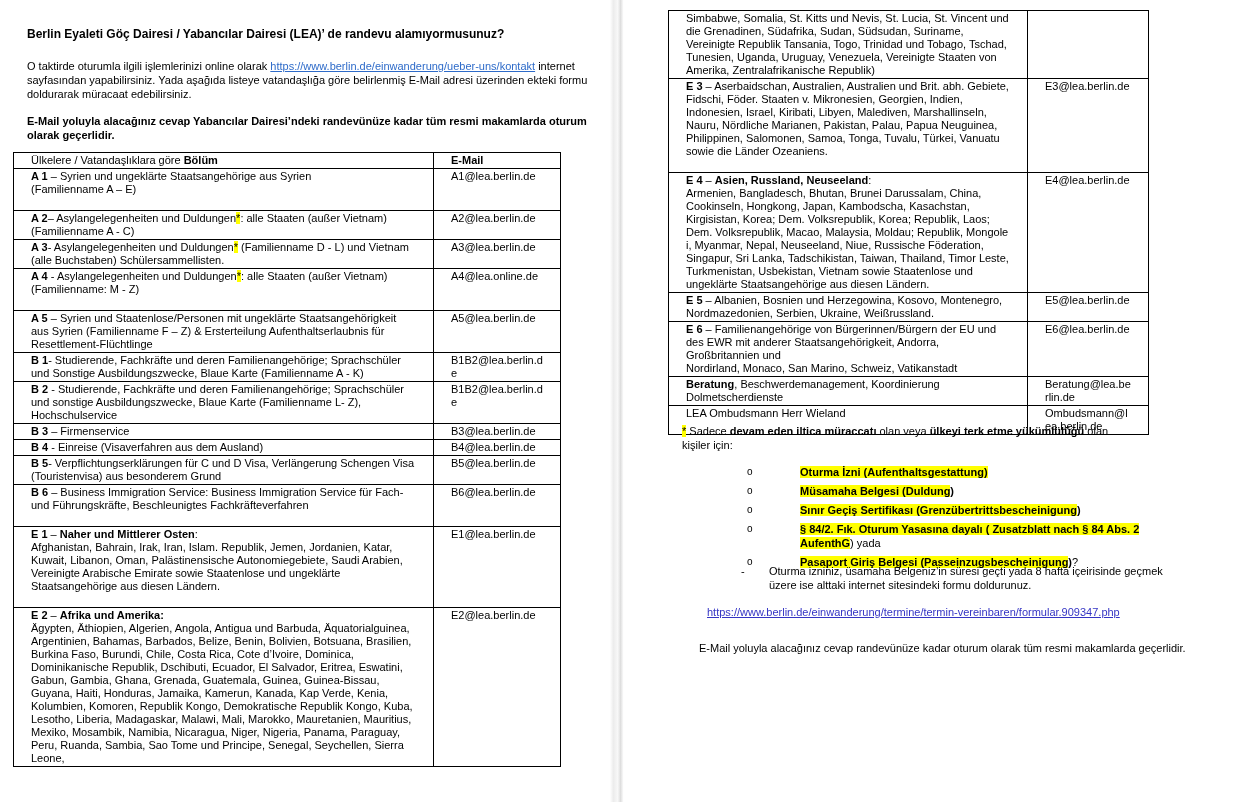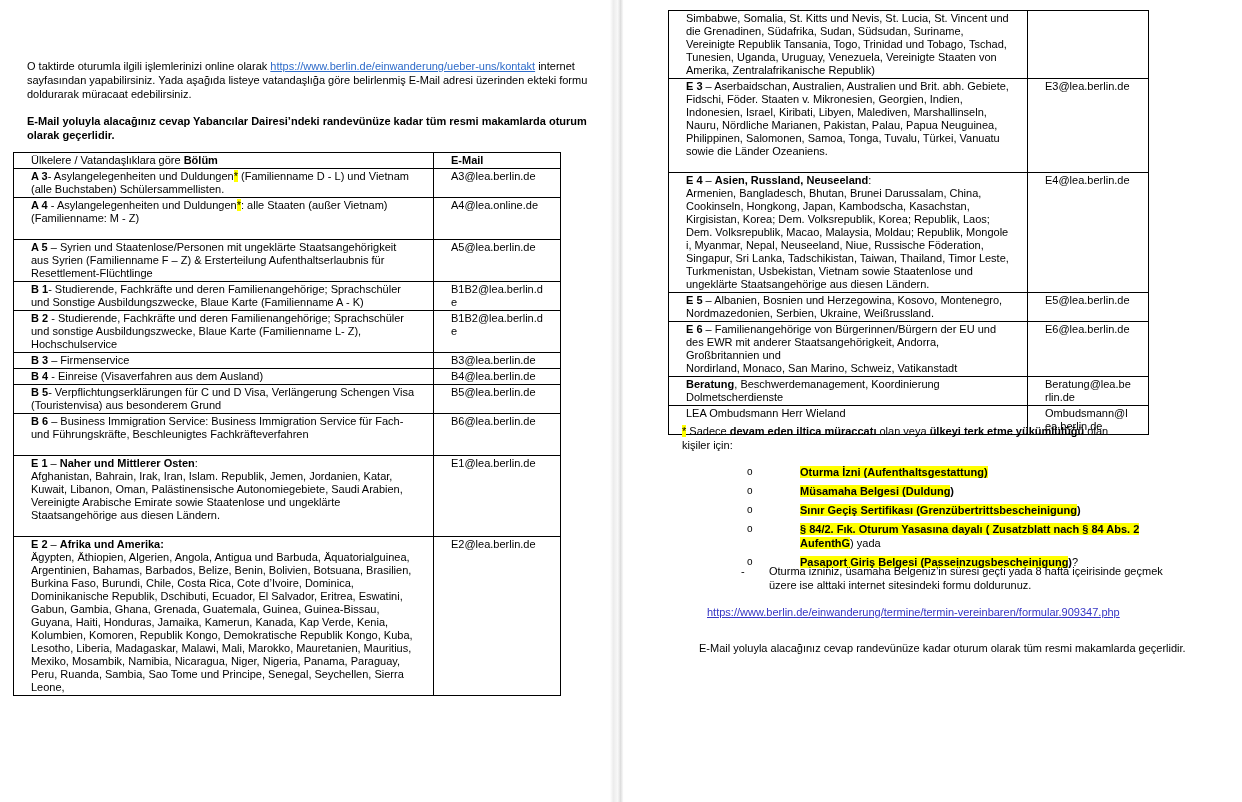--- a/index.html
+++ b/index.html
@@ -37,34 +37,43 @@
   .dashitem{position:absolute;left:114px;top:564px;width:510px;display:flex;line-height:14px;}
   .dashmark{width:14px;flex:0 0 14px;}
   .dashtext{margin-left:14px;}
   a.formlink{position:absolute;left:64px;top:606px;color:#3434c4;margin-left:16px;}
   .closing{position:absolute;left:64px;top:633px;width:515px;margin:8px;line-height:14px;}
 </style>
 </head>
 <body>
 
 <div class="page left">
+  <div class="title">Berlin Eyaleti Göç Dairesi / Yabancılar Dairesi (LEA)’ de randevu alamıyormusunuz?</div>
   <p class="intro"><span>O taktirde oturumla ilgili işlemlerinizi online olarak </span><a href="#" class="doclink">https://www.berlin.de/einwanderung/ueber-uns/kontakt</a><span> internet sayfasından yapabilirsiniz. Yada aşağıda listeye vatandaşlığa göre belirlenmiş E-Mail adresi üzerinden ekteki formu doldurarak müracaat edebilirsiniz.</span></p>
   <p class="boldpara">E-Mail yoluyla alacağınız cevap Yabancılar Dairesi’ndeki randevünüze kadar tüm resmi makamlarda oturum olarak geçerlidir.</p>
   <table class="t left-t">
     <colgroup>
         <col class="c1l">
         <col class="c2l">
       </colgroup>
     <thead>
       <tr>
         <th class="dept-h"><span>Ülkelere / Vatandaşlıklara göre </span><span class="b">Bölüm</span></th>
         <th class="email-h">E-Mail</th>
       </tr>
     </thead>
     <tbody>
+        <tr>
+          <td class="dept"><span class="b">A 1 </span><span>– Syrien und ungeklärte Staatsangehörige aus Syrien</span><br><span>(Familienname A – E)</span><br><br></td>
+          <td class="email">A1@lea.berlin.de</td>
+        </tr>
+        <tr>
+          <td class="dept"><span class="b">A 2</span><span>– Asylangelegenheiten und Duldungen</span><span class="hl">*</span><span>: alle Staaten (außer Vietnam)</span><br><span>(Familienname A - C)</span></td>
+          <td class="email">A2@lea.berlin.de</td>
+        </tr>
         <tr>
           <td class="dept"><span class="b">A 3</span><span>- Asylangelegenheiten und Duldungen</span><span class="hl">*</span><span> (Familienname D - L) und Vietnam (alle Buchstaben) Schülersammellisten.</span></td>
           <td class="email">A3@lea.berlin.de</td>
         </tr>
         <tr>
           <td class="dept"><span class="b">A 4</span><span> - Asylangelegenheiten und Duldungen</span><span class="hl">*</span><span>: alle Staaten (außer Vietnam)</span><br><span>(Familienname: M - Z)</span><br><br></td>
           <td class="email">A4@lea.online.de</td>
         </tr>
         <tr>
           <td class="dept"><span class="b">A 5</span><span> – Syrien und Staatenlose/Personen mit ungeklärte Staatsangehörigkeit aus Syrien (Familienname F – Z) &amp; Ersterteilung Aufenthaltserlaubnis für Resettlement-Flüchtlinge</span></td>

